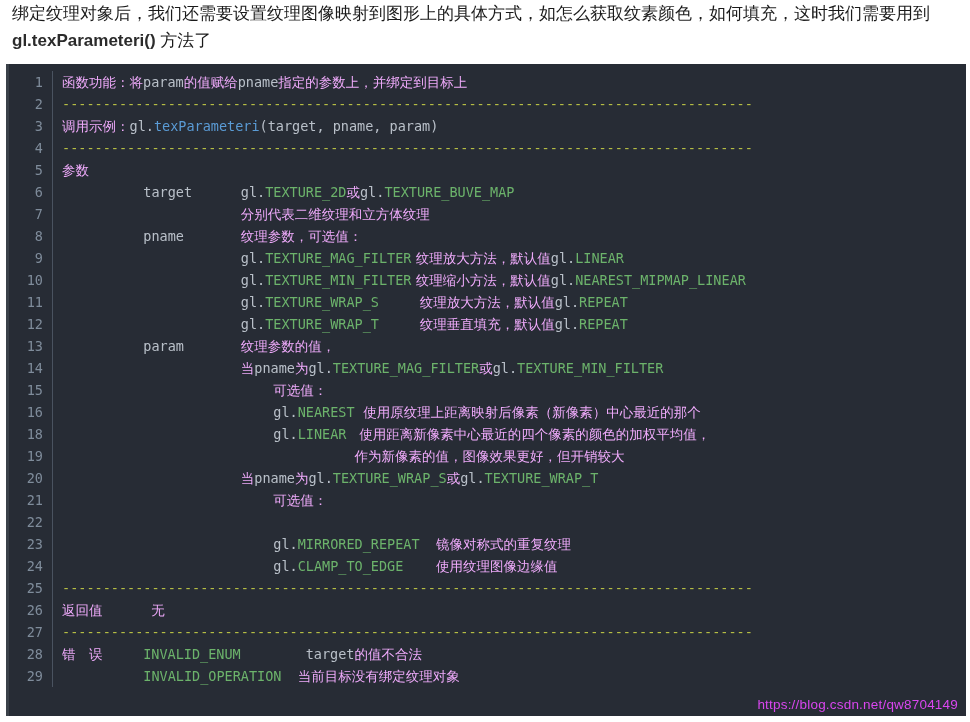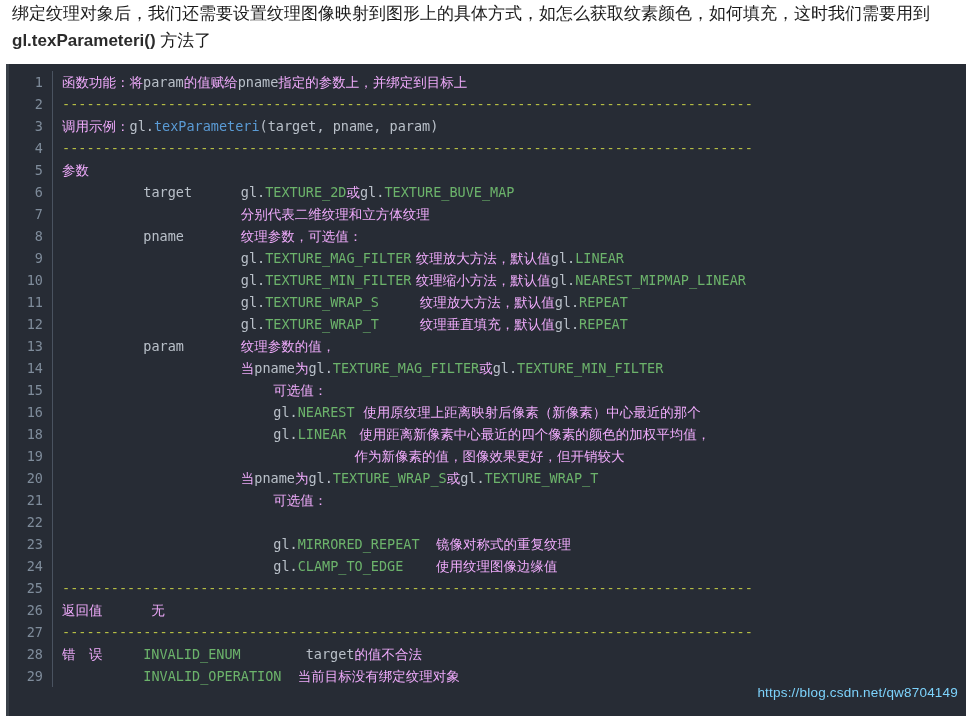--- a/index.html
+++ b/index.html
@@ -72,22 +72,22 @@
   .tok-plain   { color: #b9c0c9; }
   .tok-const   { color: #6cb36b; }
   .tok-func    { color: #5a9bd5; }
   .tok-dash    { color: #b5bd44; letter-spacing: 0px; }
   .tok-cjk     { color: #f0abfc; font-family: "DejaVu Sans", "Liberation Sans", sans-serif; font-size: 13.5px; }
 
   
   #watermark {
     position: absolute;
     right: 8px;
-    bottom: 16px;
-    color: #7dd3fc;
+    bottom: 4px;
+    color: #d946ef;
     font-size: 13.5px;
     font-family: "Liberation Sans", "DejaVu Sans", sans-serif;
     letter-spacing: 0.2px;
   }
 </style>
 </head>
 <body>
 
 <div id="intro">
   <span class="line1">绑定纹理对象后，我们还需要设置纹理图像映射到图形上的具体方式，如怎么获取纹素颜色，如何填充，这时我们需要用到</span>

